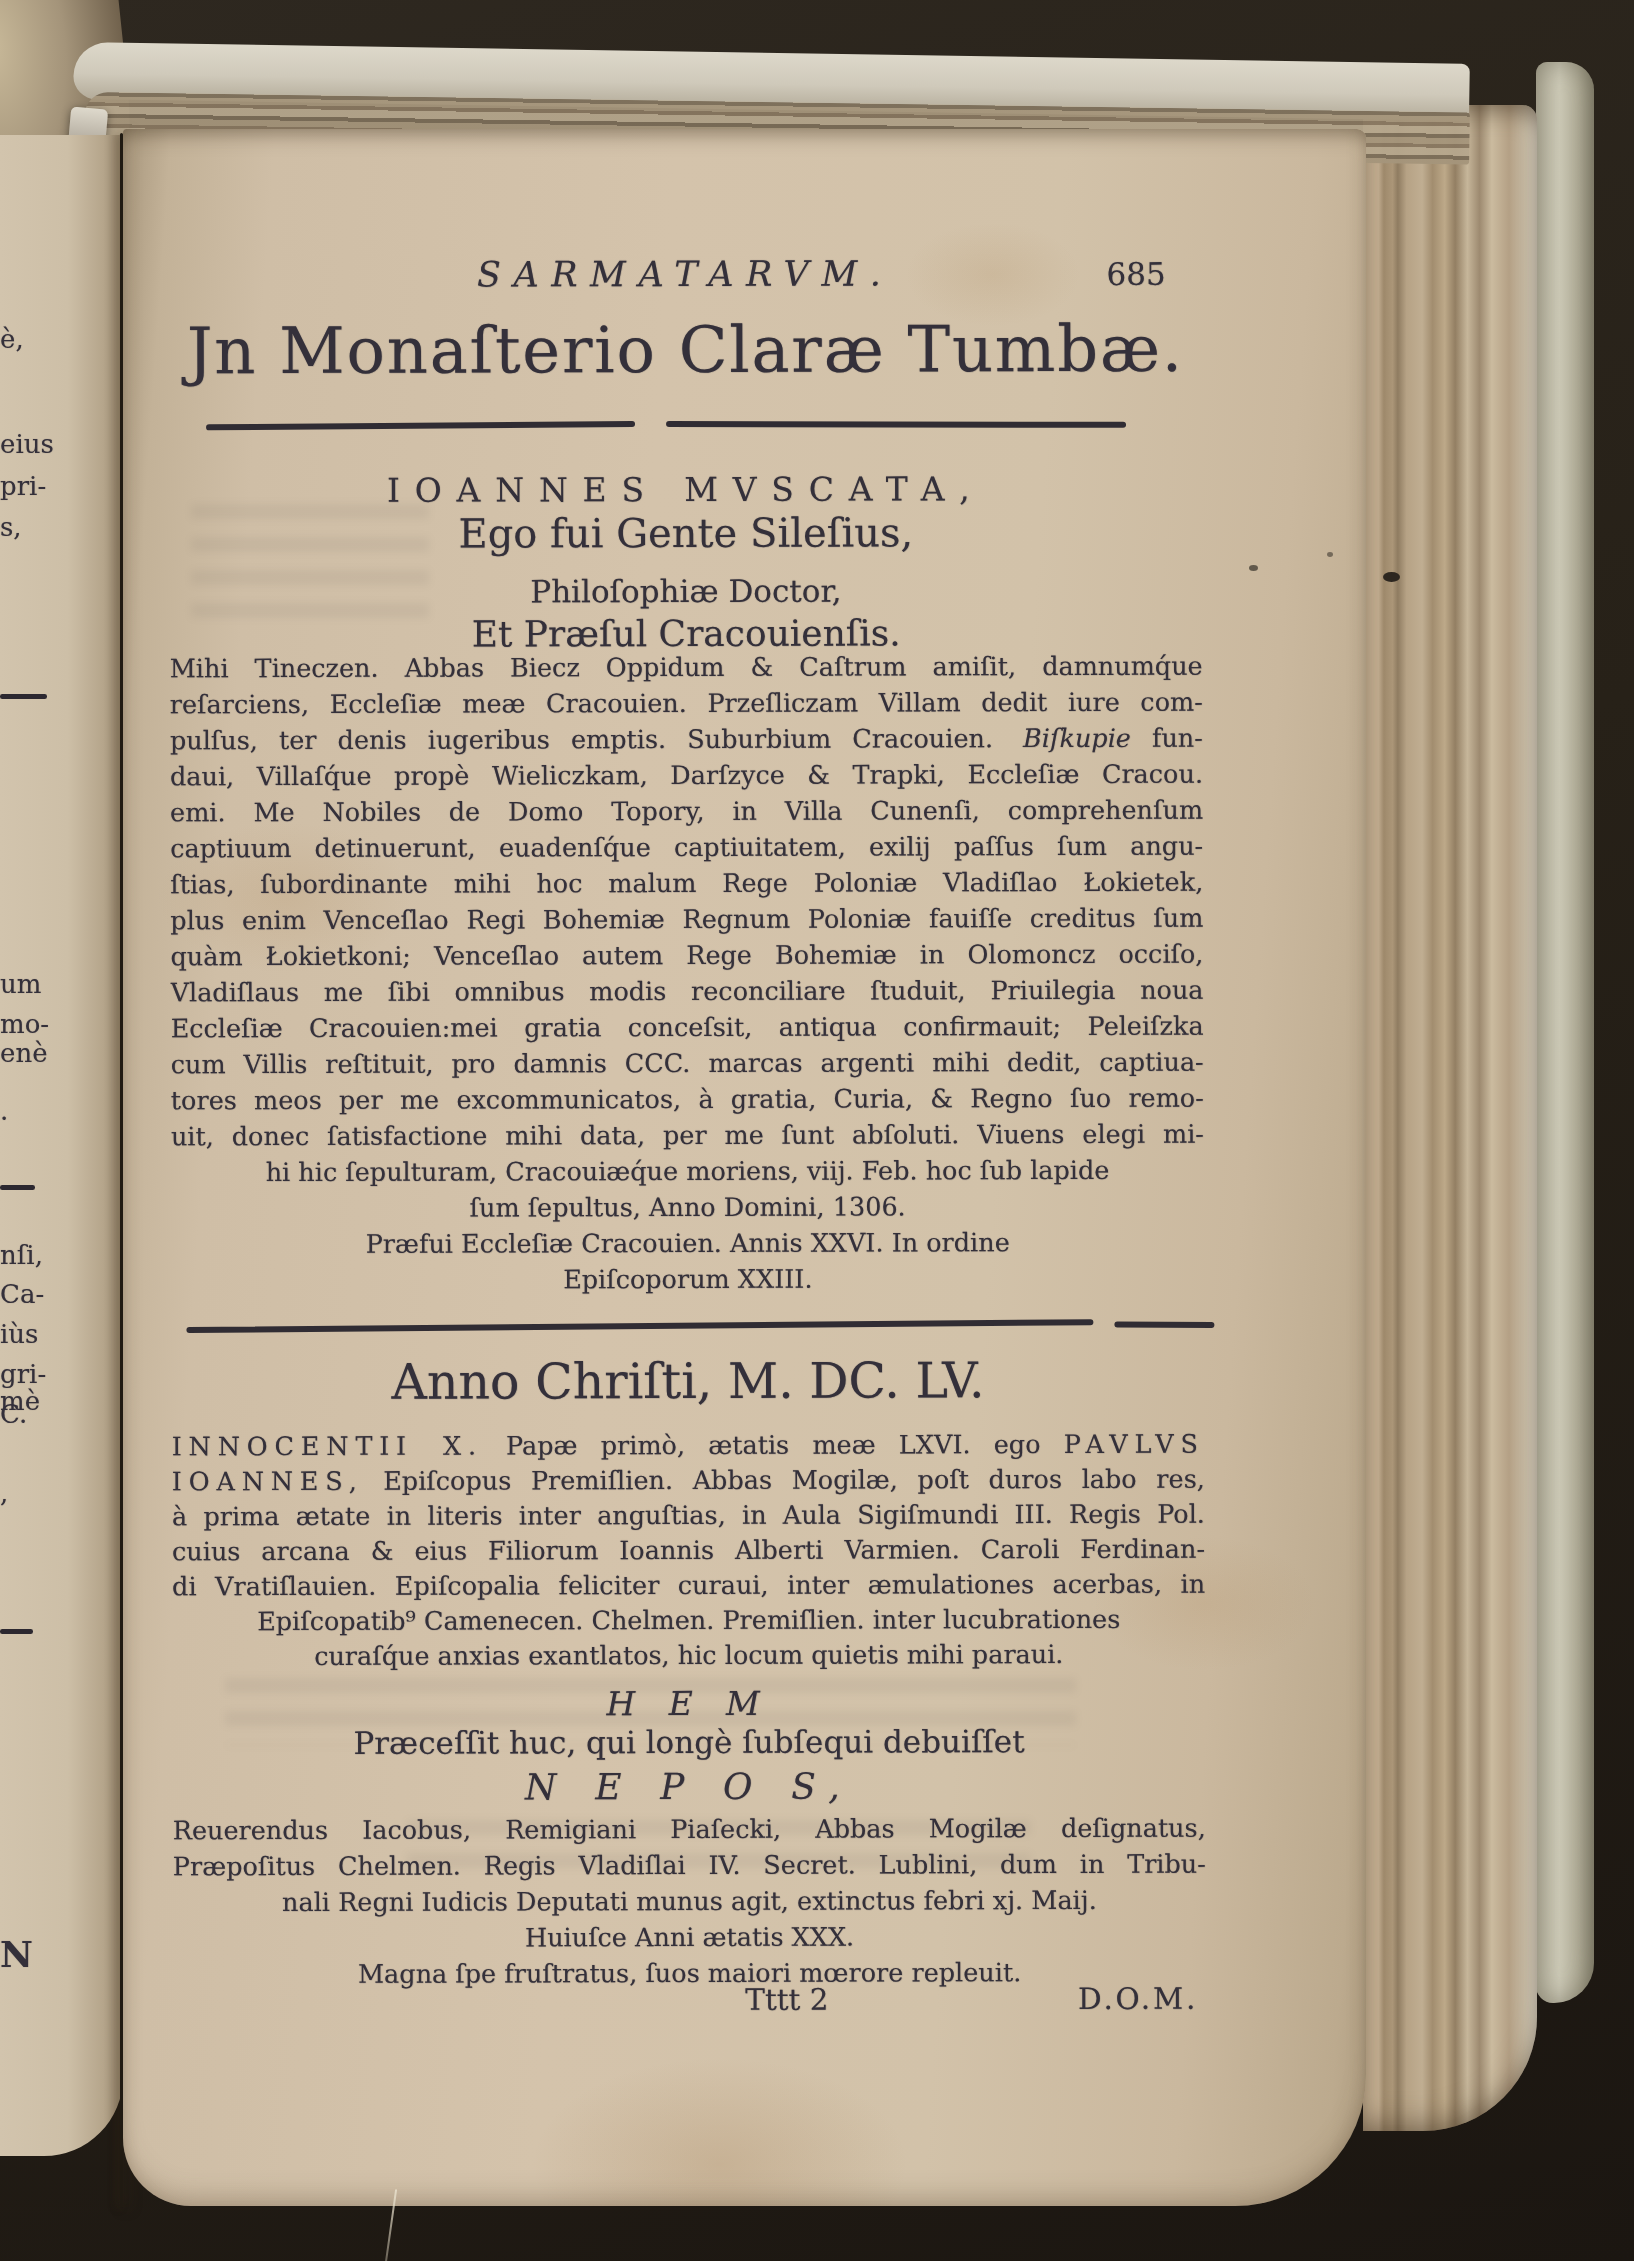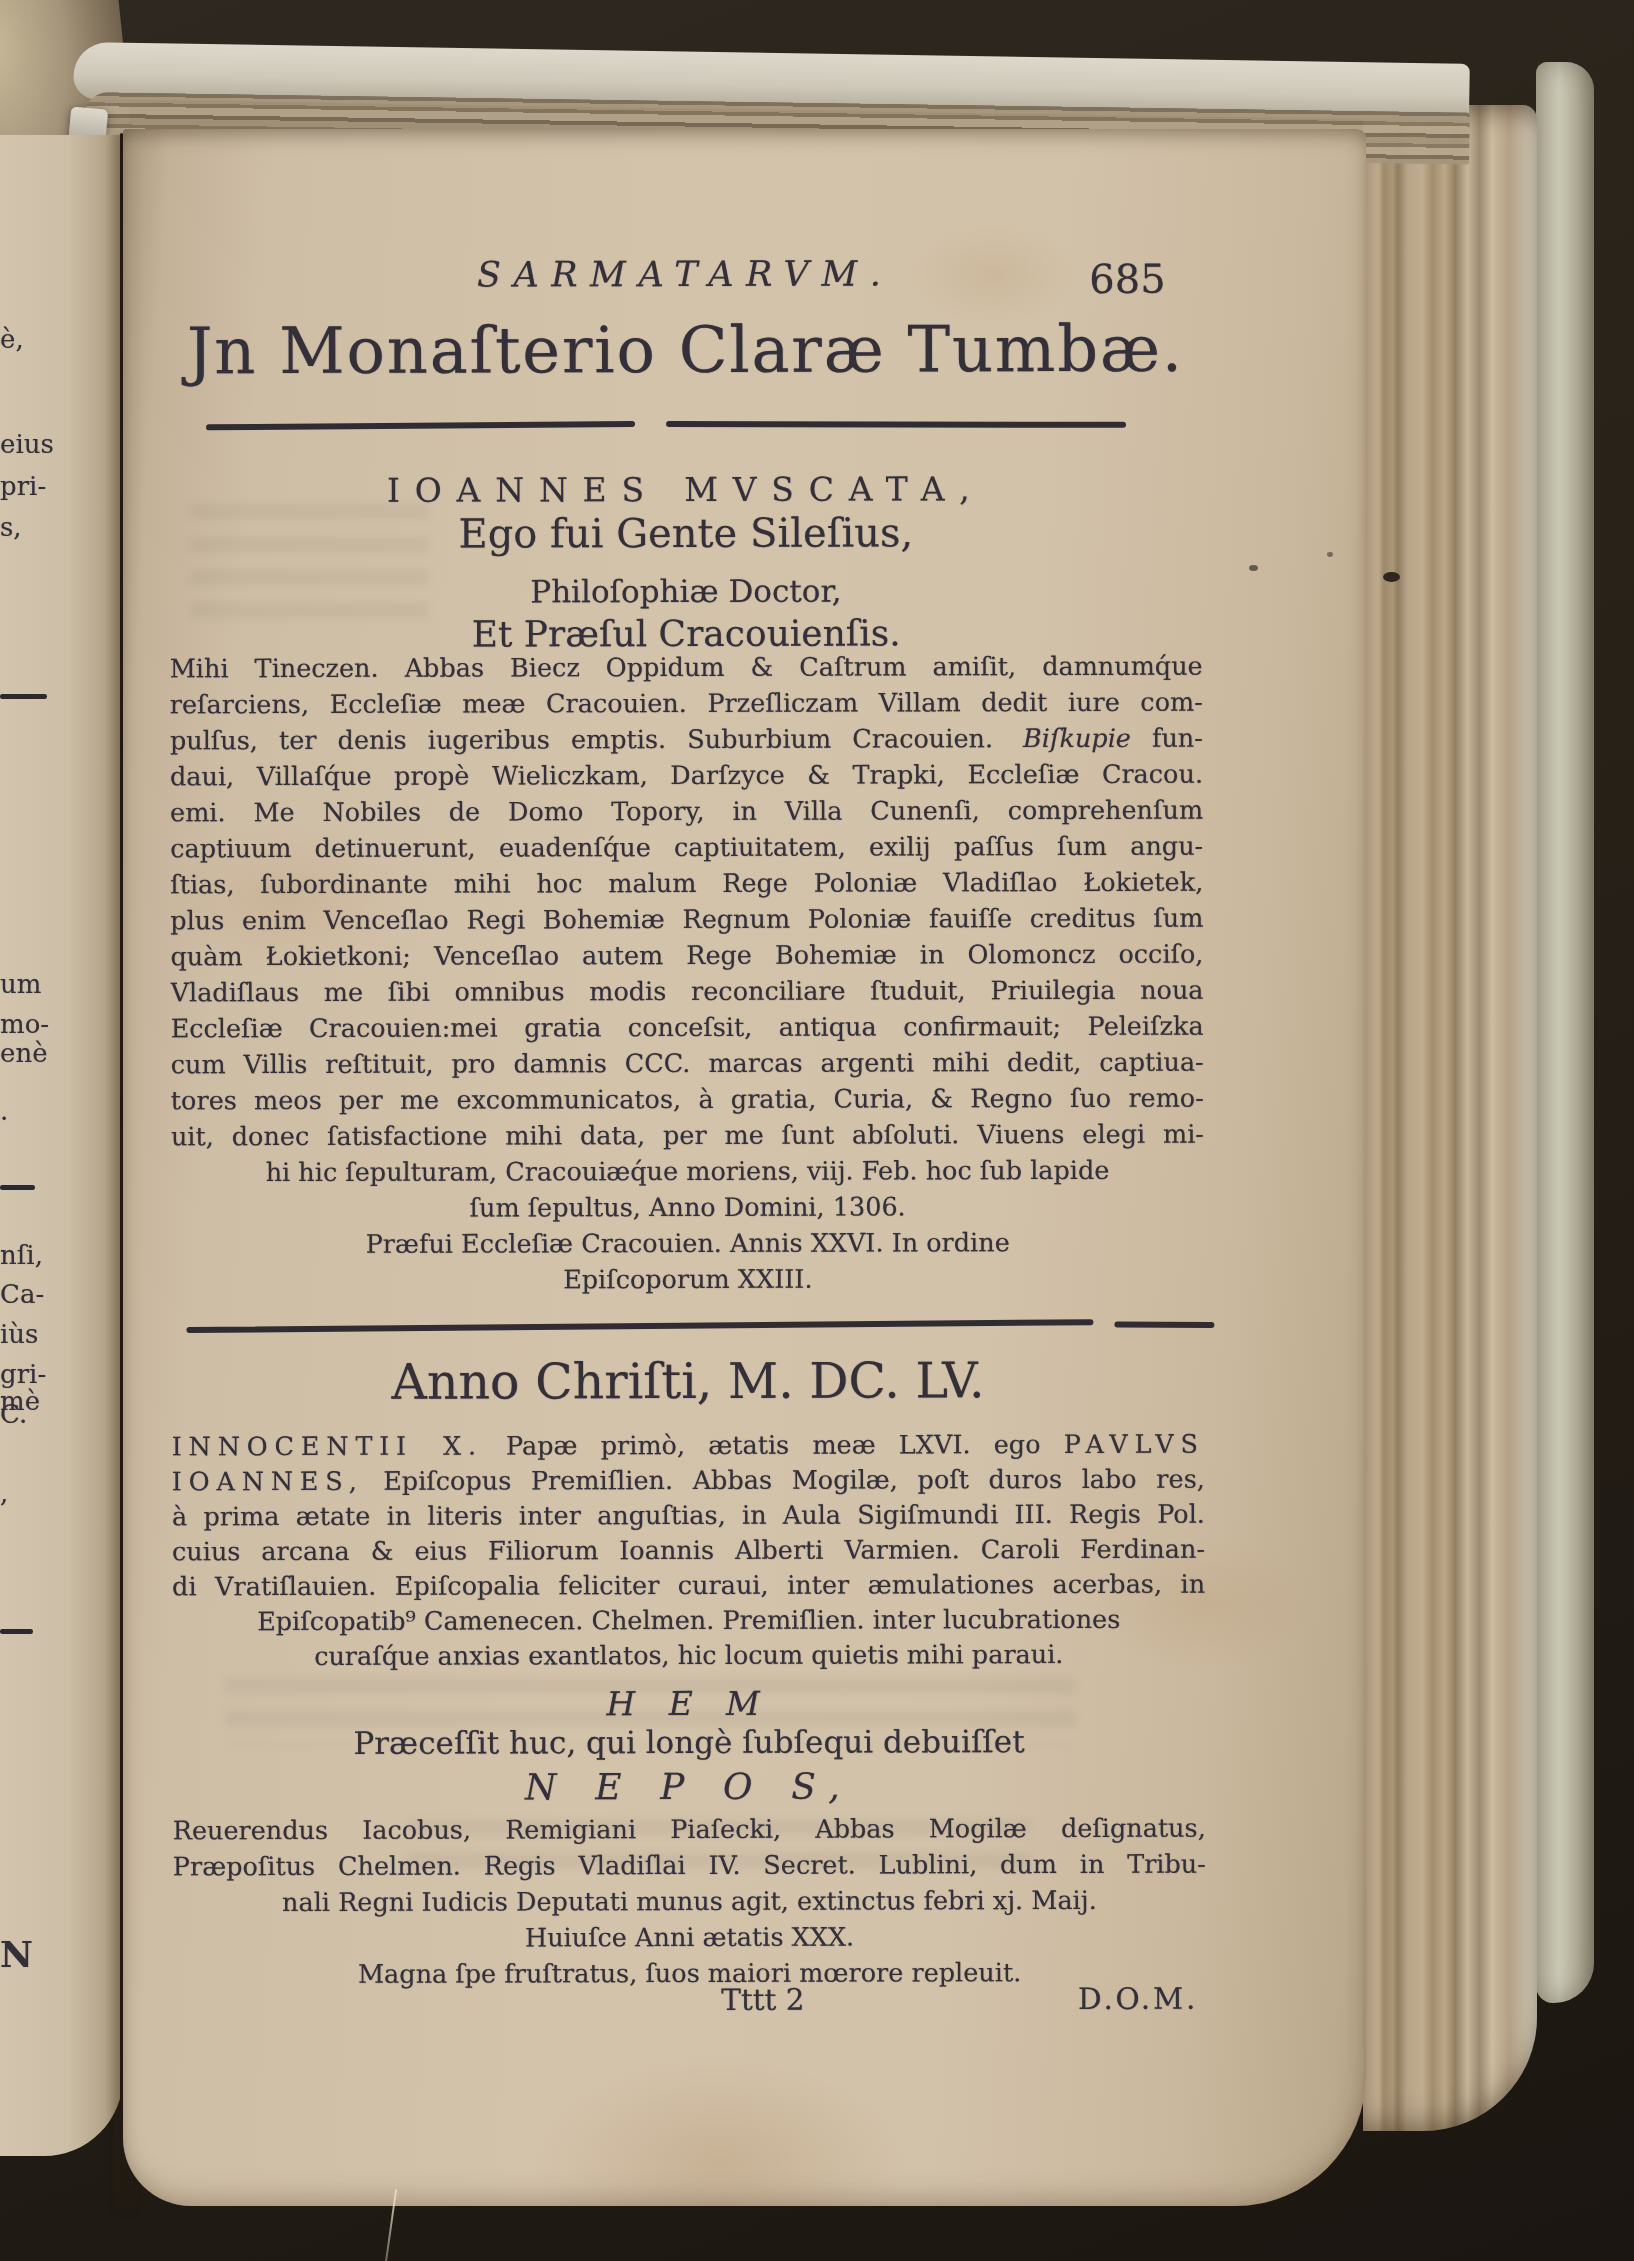--- a/index.html
+++ b/index.html
@@ -55,21 +55,21 @@
   .smudge{position:absolute;opacity:.07;filter:blur(4px);
     background:repeating-linear-gradient(180deg,#4a4440 0 14.8px, transparent 14.8px 33px);}
 
   
   #text-col{position:absolute;left:48px;top:114px;width:1033px;height:1850px;transform:rotate(-0.15deg);}
   #text-col > div{position:absolute;width:100%;}
   .ink, #text-col{text-shadow:0 0 1.1px rgba(52,48,58,.45), 0.6px 0.6px 0 rgba(52,48,58,.10);}
   #running-row{top:11.4px;height:51px;}
   #running-header{position:absolute;left:0;right:0;text-align:center;font-style:italic;
     font-size:35px;letter-spacing:12.5px;}
-  #page-number{position:absolute;right:36px;top:2.3px;font-size:40px;}
+  #page-number{position:absolute;right:36px;top:2.3px;font-size:31px;}
   #main-title{top:67px;text-align:center;font-size:64px;letter-spacing:1.7px;line-height:1.25;}
   .rule-row{height:6.8px;}
   #rule1{top:179px;}
   #rule2{top:1080px;}
   .rule-seg{position:absolute;height:6.2px;background:#302c33;border-radius:3.4px;}
   #rule1 .seg1{left:37px;width:429px;transform:rotate(-0.3deg);}
   #rule1 .seg2{left:497px;width:460px;transform:rotate(0.25deg);}
   #rule2 .seg1{left:14.8px;width:907px;transform:rotate(-0.35deg);}
   #rule2 .seg2{left:943px;width:100px;transform:rotate(0.4deg);}
   #h-name{top:227px;text-align:center;font-size:33px;letter-spacing:14.8px;}
@@ -83,21 +83,21 @@
   .jline{text-align:justify;text-align-last:justify;overflow:hidden;white-space:nowrap0;}
   .cline{text-align:center;}
   .inset{padding:0 40px;}
   .sc{letter-spacing:6.8px;}
   .it{font-style:italic;margin-left:9px;}
   #anno-heading{top:1110px;text-align:center;font-size:49px;}
   #hem-heading{top:1441px;text-align:center;font-style:italic;font-size:33px;letter-spacing:11.4px;}
   #praecessit{top:1481px;text-align:center;font-size:31px;}
   #nepos-heading{top:1523px;text-align:center;font-style:italic;font-size:36px;letter-spacing:13.6px;}
   #footer-row{top:1740px;height:40px;font-size:29.5px;}
-  #footer-sig{position:absolute;left:548px;text-align:center;}
+  #footer-sig{position:absolute;left:572px;text-align:center;}
   #footer-motto{position:absolute;right:8px;letter-spacing:2.8px;}
 
   
   .spot{position:absolute;border-radius:50%;}
   #spot-a{left:1249px;top:565px;width:9px;height:6.2px;background:#3f3930;opacity:.75;}
   #spot-b{left:1327px;top:552px;width:6.2px;height:5.1px;background:#3f3930;opacity:.6;}
   #spot-c{left:1383px;top:572px;width:17px;height:10.2px;background:#2d2720;}
   #thread{left:390px;top:2189px;width:2.3px;height:74px;
     background:linear-gradient(180deg,rgba(233,225,205,.85),rgba(195,185,165,.45));
     transform:rotate(8deg);border-radius:1.1px;}

